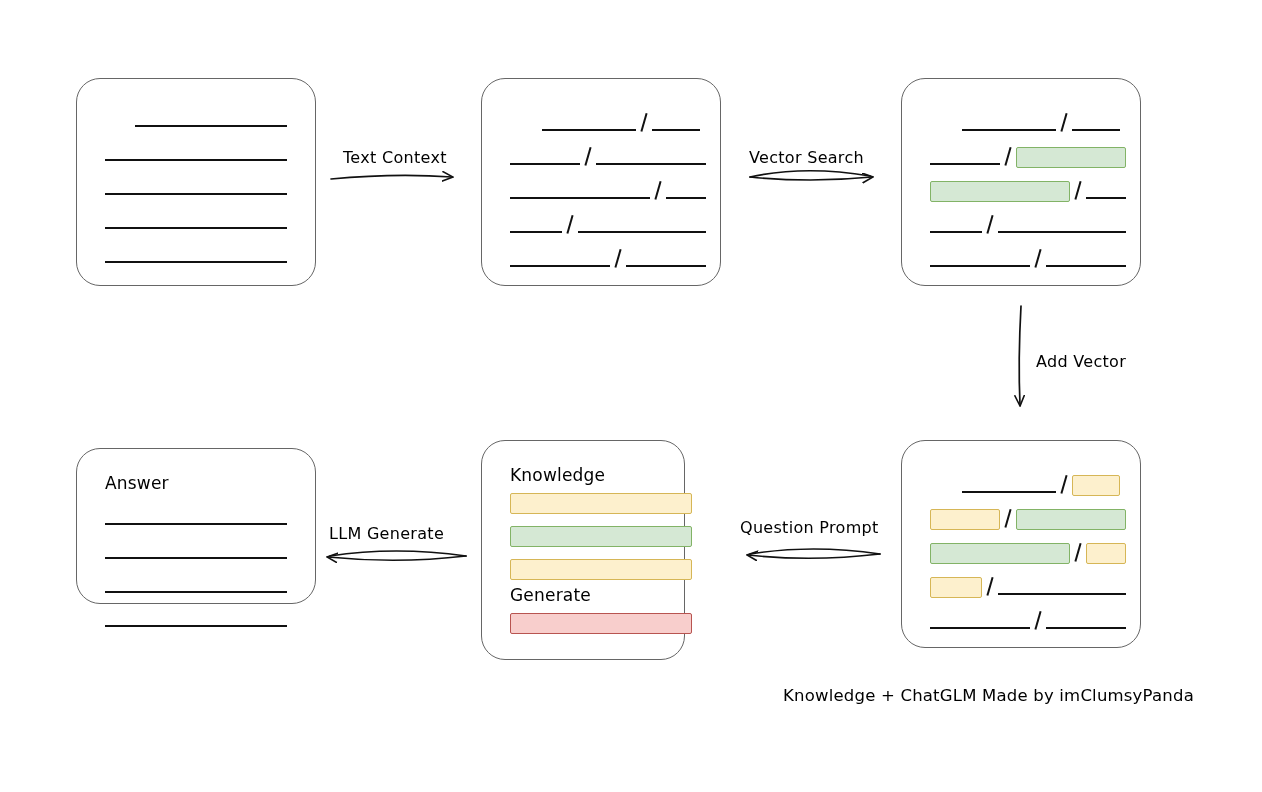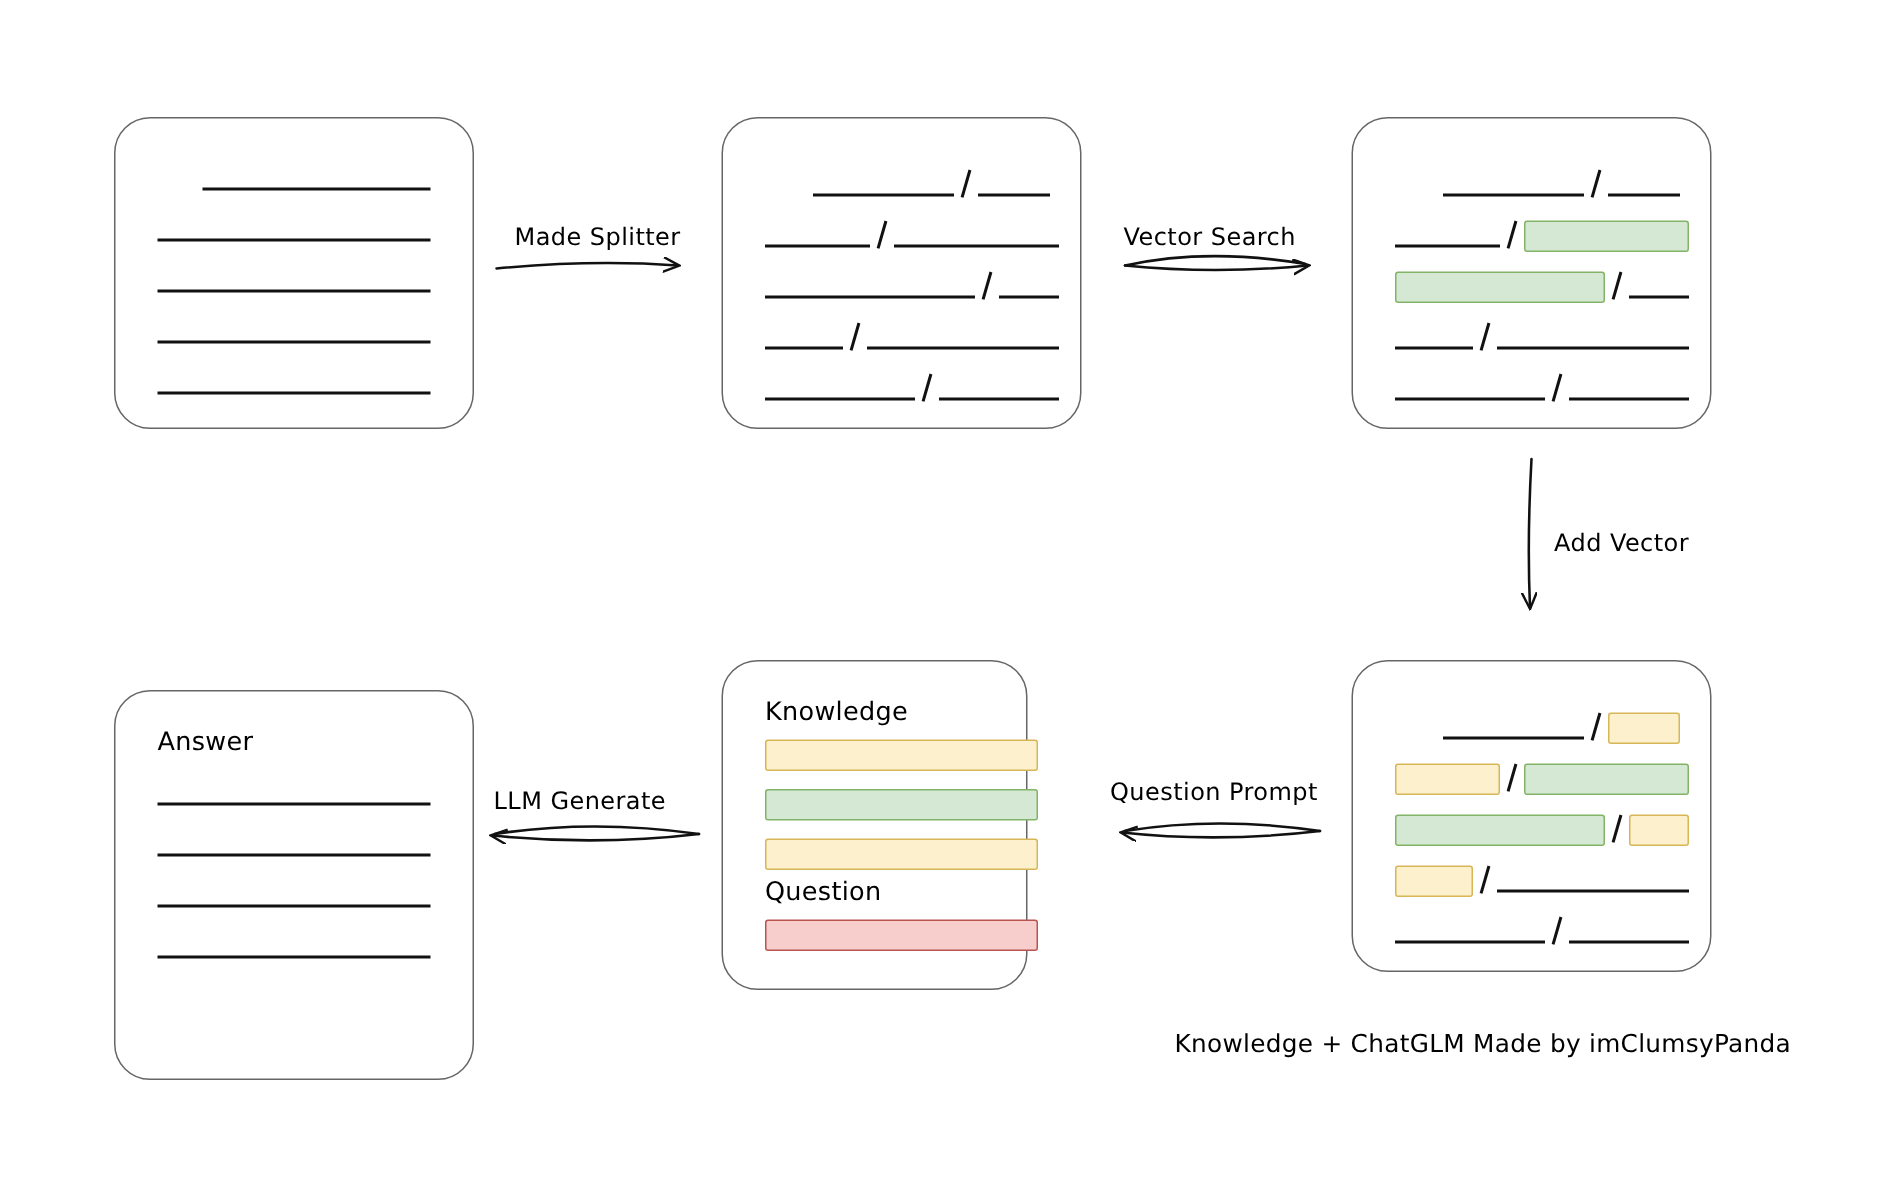--- a/index.html
+++ b/index.html
@@ -176,21 +176,21 @@
       <path d="M880,554 Q812,544 750,554" fill="none" stroke="#111111" stroke-width="1.7" stroke-linecap="round"></path>
       <path d="M880,554 Q812,562 748,555" fill="none" stroke="#111111" stroke-width="1.7" stroke-linecap="round" marker-end="url(#ahL)"></path>
     </g>
 
     <g>
       <path d="M466,556 Q395,546 330,556" fill="none" stroke="#111111" stroke-width="1.7" stroke-linecap="round"></path>
       <path d="M466,556 Q398,564 328,557" fill="none" stroke="#111111" stroke-width="1.7" stroke-linecap="round" marker-end="url(#ahL)"></path>
     </g>
   </svg>
 
-  <div class="arrow-label" style="left:343px; top:148px;">Made Splitter</div>
+  <div class="arrow-label" style="left:343px; top:148px;">Text Context</div>
   <div class="arrow-label" style="left:749px; top:148px;">Vector Search</div>
   <div class="arrow-label" style="left:1036px; top:352px;">Add Vector</div>
   <div class="arrow-label" style="left:740px; top:518px;">Question Prompt</div>
   <div class="arrow-label" style="left:329px; top:524px;">LLM Generate</div>
 
   <div class="card" id="card-source" style="left:76px; top:78px; width:240px; height:208px;">
     <div class="card-inner">
         <div class="plain-rule" style="left: 58px; width: 152px; top: 46px;"></div>
         <div class="plain-rule" style="left: 28px; width: 182px; top: 80px;"></div>
         <div class="plain-rule" style="left: 28px; width: 182px; top: 114px;"></div>
@@ -284,30 +284,30 @@
         <div class="line-row" style="top: 169px; padding-left: 28px;">
           <span class="seg rule" style="width: 100px;"></span>
           <span class="slash"></span>
           <span class="seg rule" style="width: 80px;"></span>
         </div>
       </div>
   </div>
 
   <div class="card" id="card-prompt" style="left:481px; top:440px; width:204px; height:220px;">
     <div class="card-heading" style="left:28px; top:24px;">Knowledge</div>
-    <div class="card-heading" style="left:28px; top:144px;">Question</div>
+    <div class="card-heading" style="left:28px; top:144px;">Generate</div>
     <div class="card-inner">
         <div class="bar yellow" style="left: 28px; width: 182px; top: 52px;"></div>
         <div class="bar green" style="left: 28px; width: 182px; top: 85px;"></div>
         <div class="bar yellow" style="left: 28px; width: 182px; top: 118px;"></div>
         <div class="bar red" style="left: 28px; width: 182px; top: 172px;"></div>
       </div>
   </div>
 
-  <div class="card" id="card-answer" style="left:76px; top:460px; width:240px; height:260px;">
+  <div class="card" id="card-answer" style="left:76px; top:448px; width:240px; height:156px;">
     <div class="card-heading" style="left:28px; top:24px;">Answer</div>
     <div class="card-inner">
         <div class="plain-rule" style="left: 28px; width: 182px; top: 74px;"></div>
         <div class="plain-rule" style="left: 28px; width: 182px; top: 108px;"></div>
         <div class="plain-rule" style="left: 28px; width: 182px; top: 142px;"></div>
         <div class="plain-rule" style="left: 28px; width: 182px; top: 176px;"></div>
       </div>
   </div>
 
   <div class="footer" style="left:783px; top:686px;">Knowledge + ChatGLM Made by imClumsyPanda</div>

